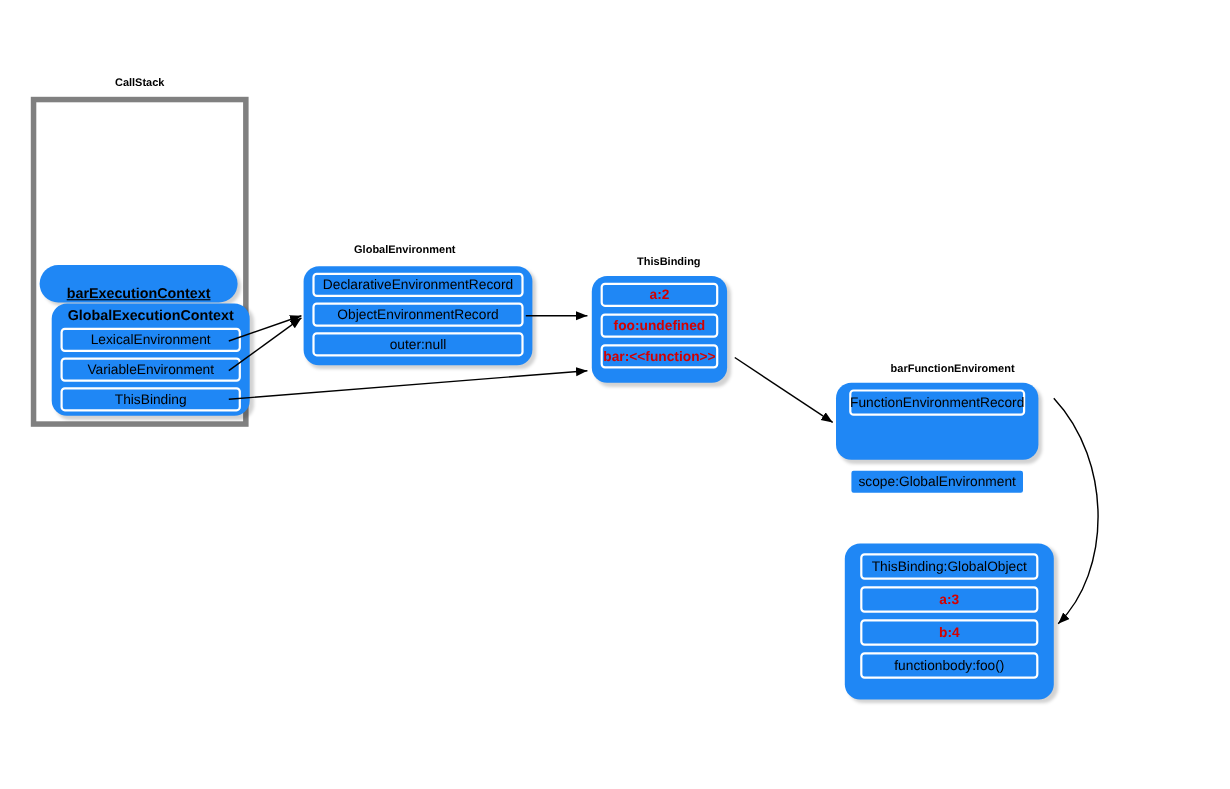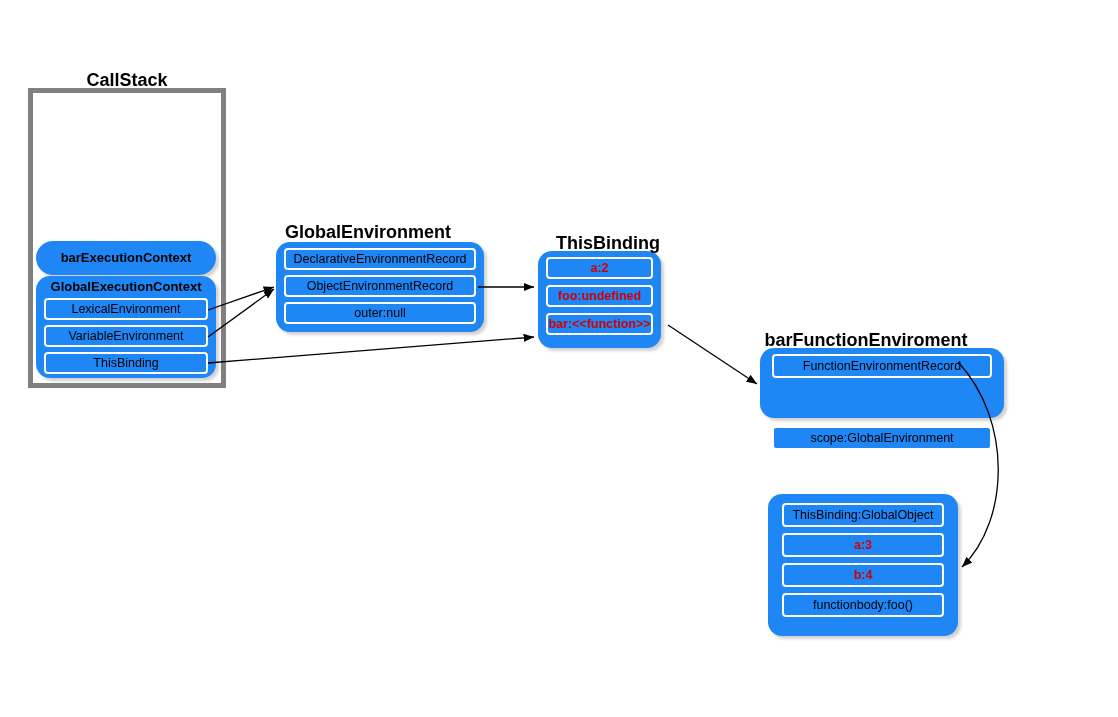--- a/index.html
+++ b/index.html
@@ -34,21 +34,21 @@
     position: absolute;
     box-sizing: border-box;
     background: #ffffff;
     border: 5px solid #808080;
     z-index: 1;
   }
 
   
   .group-title {
     position: absolute;
-    font-size: 18px;
+    font-size: 10px;
     font-weight: bold;
     color: #000000;
     text-align: center;
     white-space: nowrap;
     z-index: 4;
   }
 
   
   .bluebox {
     position: absolute;
@@ -93,25 +93,25 @@
 </style>
 </head>
 <body>
 
 <div id="canvas">
 
   <div class="group-title" style="left:28px; top:70px; width:198px;">CallStack</div>
 
   <div class="callstack-frame" style="left:28px; top:88px; width:198px; height:300px;"></div>
 
-  <div class="bluebox pill" style="left:36px; top:241px; width:180px; height:34px; display:flex; align-items:center; justify-content:center;">
+  <div class="bluebox pill" style="left:36px; top:241px; width:180px; height:34px; display:flex; align-items:flex-end; justify-content:center;text-decoration:underline;">
     <div class="box-heading">barExecutionContext</div>
   </div>
 
-  <div class="bluebox" style="left:36px; top:276px; width:180px; height:102px; padding:2px 8px 6px 8px;">
+  <div class="bluebox" style="left:47px; top:276px; width:180px; height:102px; padding:2px 8px 6px 8px;">
     <div class="box-heading" style="margin:1px 0 3px 0;">GlobalExecutionContext</div>
     <div class="slot" style="height:22px; margin-bottom:5px;">LexicalEnvironment</div>
     <div class="slot" style="height:22px; margin-bottom:5px;">VariableEnvironment</div>
     <div class="slot" style="height:22px;">ThisBinding</div>
   </div>
 
   <div class="group-title" style="left:264px; top:222px; width:208px;">GlobalEnvironment</div>
 
   <div class="bluebox" style="left:276px; top:242px; width:208px; height:90px; padding:6px 8px;">
     <div class="slot" style="height:22px; margin-bottom:5px;">DeclarativeEnvironmentRecord</div>
@@ -122,21 +122,21 @@
   <div class="group-title" style="left:538px; top:233px; width:140px;">ThisBinding</div>
 
   <div class="bluebox" style="left:538px; top:251px; width:123px; height:97px; padding:6px 8px;">
     <div class="slot red" style="height:22px; margin-bottom:6px;">a:2</div>
     <div class="slot red" style="height:22px; margin-bottom:6px;">foo:undefined</div>
     <div class="slot red" style="height:22px;">bar:&lt;&lt;function&gt;&gt;</div>
   </div>
 
   <div class="group-title" style="left:760px; top:330px; width:212px;">barFunctionEnviroment</div>
 
-  <div class="bluebox" style="left:760px; top:348px; width:244px; height:70px; padding:6px 12px;">
+  <div class="bluebox" style="left:760px; top:348px; width:184px; height:70px; padding:6px 12px;">
     <div class="slot" style="height:24px; margin-bottom:6px;">FunctionEnvironmentRecord</div>
     <div class="slot" style="height:24px;margin-top:48px;">scope:GlobalEnvironment</div>
   </div>
 
   <div class="bluebox" style="left:768px; top:494px; width:190px; height:142px; padding:9px 14px;">
     <div class="slot" style="height:24px; margin-bottom:6px;">ThisBinding:GlobalObject</div>
     <div class="slot red" style="height:24px; margin-bottom:6px;">a:3</div>
     <div class="slot red" style="height:24px; margin-bottom:6px;">b:4</div>
     <div class="slot" style="height:24px;">functionbody:foo()</div>
   </div>

